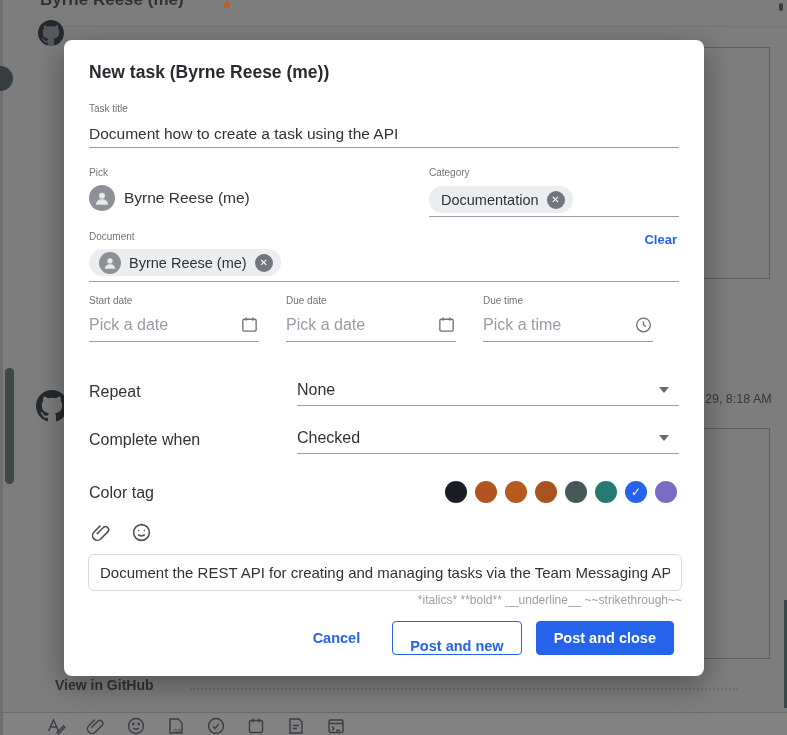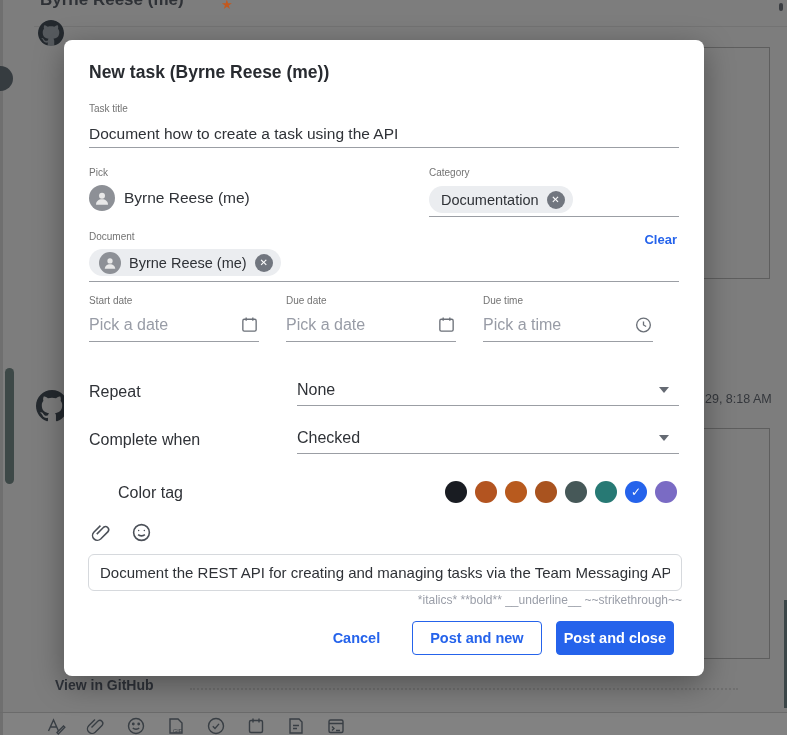--- a/index.html
+++ b/index.html
@@ -81,22 +81,22 @@
   .m-attach-row svg { stroke:#4b5058; fill:none; stroke-width:1.5; cursor:pointer; }
   .desc-input {
     position:absolute; left:24px; top:514px; width:594px; height:37px;
     border:1px solid #d6d9dd; border-radius:6px; padding:0 11px; outline:none;
     font-family:inherit; font-size:15px; color:#2f3237; background:#ffffff;
   }
   .md-hint { position:absolute; right:22px; top:553px; font-size:12px; color:#9a9ea8; }
   .btn-row { position:absolute; right:30px; top:581px; display:flex; align-items:center; gap:14px; }
   .btn { font-family:inherit; font-size:14.5px; font-weight:700; border-radius:4px; cursor:pointer; height:34px; }
   .btn-text { border:none; background:transparent; color:#2563eb; padding:0 18px; }
-  .btn-outline { border:1px solid #2563eb; background:#ffffff; color:#2563eb; padding:8px 17px; }
-  .btn-fill { border:1px solid #2563eb; background:#2563eb; color:#ffffff; padding:0 7px; }
+  .btn-outline { border:1px solid #2563eb; background:#ffffff; color:#2563eb; padding:16px 17px; }
+  .btn-fill { border:1px solid #2563eb; background:#2563eb; color:#ffffff; padding:0 17px; }
 </style>
 </head>
 <body>
 
 <div class="bg">
   <div class="bg-header-title">Byrne Reese (me)</div>
   <div class="bg-star">★</div>
   <div class="bg-topdot"></div>
   <div class="bg-header-line"></div>
   <div class="bg-left-col"></div>
@@ -248,21 +248,21 @@
   <div class="f-value" style="left:25px; top:343px;">Repeat</div>
   <div class="f-value" style="left:233px; top:341px;">None</div>
   <span class="caret" style="left:595px; top:347px;"></span>
   <div class="f-underline" style="left:233px; top:365px; width:382px;"></div>
 
   <div class="f-value" style="left:25px; top:391px;">Complete when</div>
   <div class="f-value" style="left:233px; top:389px;">Checked</div>
   <span class="caret" style="left:595px; top:395px;"></span>
   <div class="f-underline" style="left:233px; top:413px; width:382px;"></div>
 
-  <div class="f-value" style="left:25px; top:444px;margin-left:29px;">Color tag</div>
+  <div class="f-value" style="left:25px; top:444px;">Color tag</div>
   <div class="swatches">
       <span class="swatch" style="background: rgb(25, 28, 34);"></span>
       <span class="swatch" style="background: rgb(179, 84, 32);"></span>
       <span class="swatch" style="background: rgb(184, 90, 30);"></span>
       <span class="swatch" style="background: rgb(169, 83, 31);"></span>
       <span class="swatch" style="background: rgb(70, 88, 88);"></span>
       <span class="swatch" style="background: rgb(39, 121, 116);"></span>
       <span class="swatch" style="background: rgb(37, 99, 235);">✓</span>
       <span class="swatch" style="background: rgb(122, 107, 196);"></span>
     </div>

